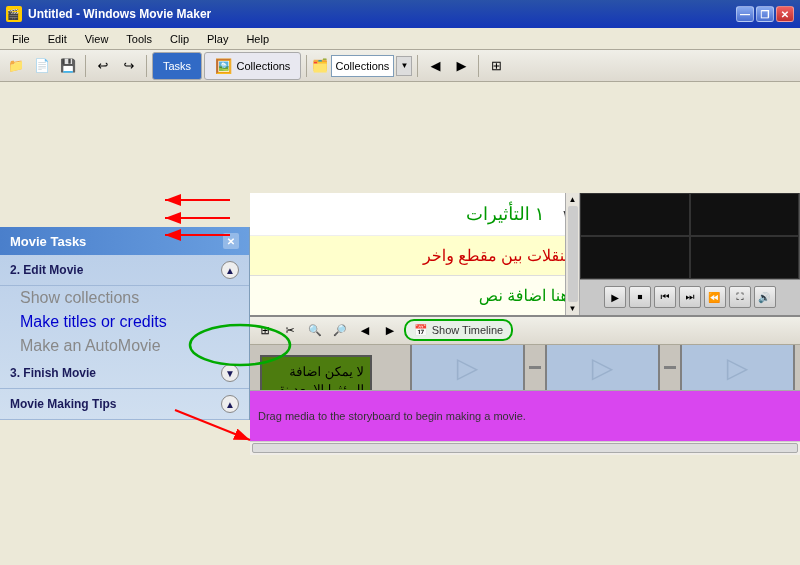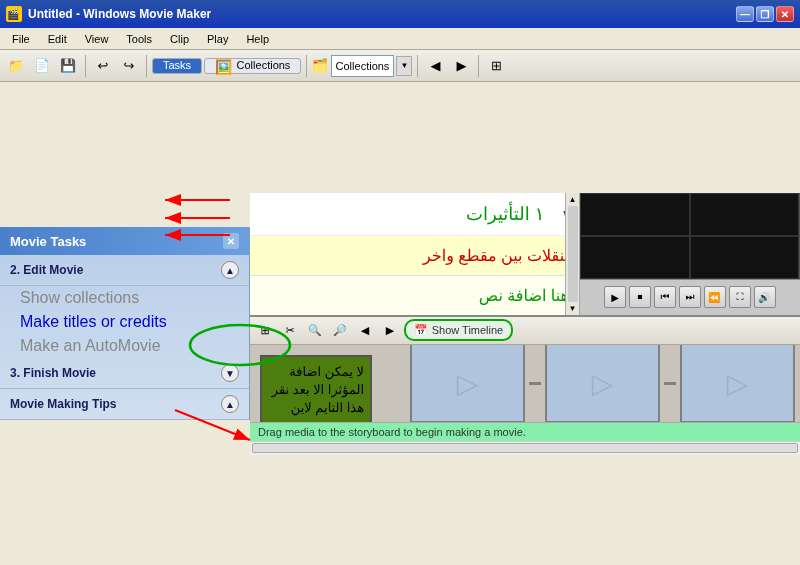--- a/index.html
+++ b/index.html
@@ -25,21 +25,21 @@
     .menu-item { padding: 2px 8px; font-size: 11px; cursor: pointer; }
 
     
     .toolbar {
       background: linear-gradient(to bottom, #f0efe8, #dedad0);
       height: 32px; display: flex; align-items: center; padding: 0 4px; gap: 2px;
       border-bottom: 1px solid #aca899;
     }
     .tb-btn { width: 24px; height: 24px; border: 1px solid transparent; border-radius: 2px; background: transparent; display: flex; align-items: center; justify-content: center; cursor: pointer; font-size: 13px; }
     .tb-sep { width: 1px; height: 22px; background: #aca899; margin: 0 3px; }
-    .tb-tab { height: 16px; padding: 0 10px; border: 1px solid #aaa; border-radius: 3px; display: flex; gap: 4px; cursor: pointer; font-size: 11px; background: #f5f5f0; }
+    .tb-tab { height: 28px; padding: 0 10px; border: 1px solid #aaa; border-radius: 3px; display: flex; align-items: center; gap: 4px; cursor: pointer; font-size: 11px; background: #f5f5f0; }
     .tb-tab.active { background: #316ac5; color: white; }
     .tb-collections-box {
       height: 22px; border: 1px solid #7f9db9; background: white;
       display: flex; align-items: center; padding: 0 4px; flex: 1; max-width: 300px;
       font-size: 11px; gap: 4px;
     }
     .tb-collections-dropdown { width: 16px; height: 20px; background: #ddd; border: 1px solid #aaa; display: flex; align-items: center; justify-content: center; font-size: 8px; cursor: pointer; }
 
     
     .main-area { display: flex; height: calc(565px - 28px - 22px - 32px); align-items: center; }
@@ -143,22 +143,22 @@
     }
 
     
     .annotation-layer {
       position: absolute; top: 0; left: 0; width: 100%; height: 100%;
       pointer-events: none; z-index: 100;
     }
 
     
     .drag-media-bar {
-      background: #86efac; border-top: 1px solid #aaa;
-      padding: 3px 8px; font-size: 11px; color: #333;
+      background: #d946ef; border-top: 1px solid #aaa;
+      padding: 19px 8px; font-size: 11px; color: #333;
     }
     .h-scrollbar {
       height: 14px; background: #f0ede8; border-top: 1px solid #ccc;
       display: flex; align-items: center;
     }
     .scrollbar-track { flex: 1; height: 10px; background: #ddd; border: 1px solid #aaa; margin: 0 2px; border-radius: 2px; }
 
     
     .preview-grid {
       width: 100%; height: 100%; display: grid; grid-template-columns: 1fr 1fr; grid-template-rows: 1fr 1fr;

